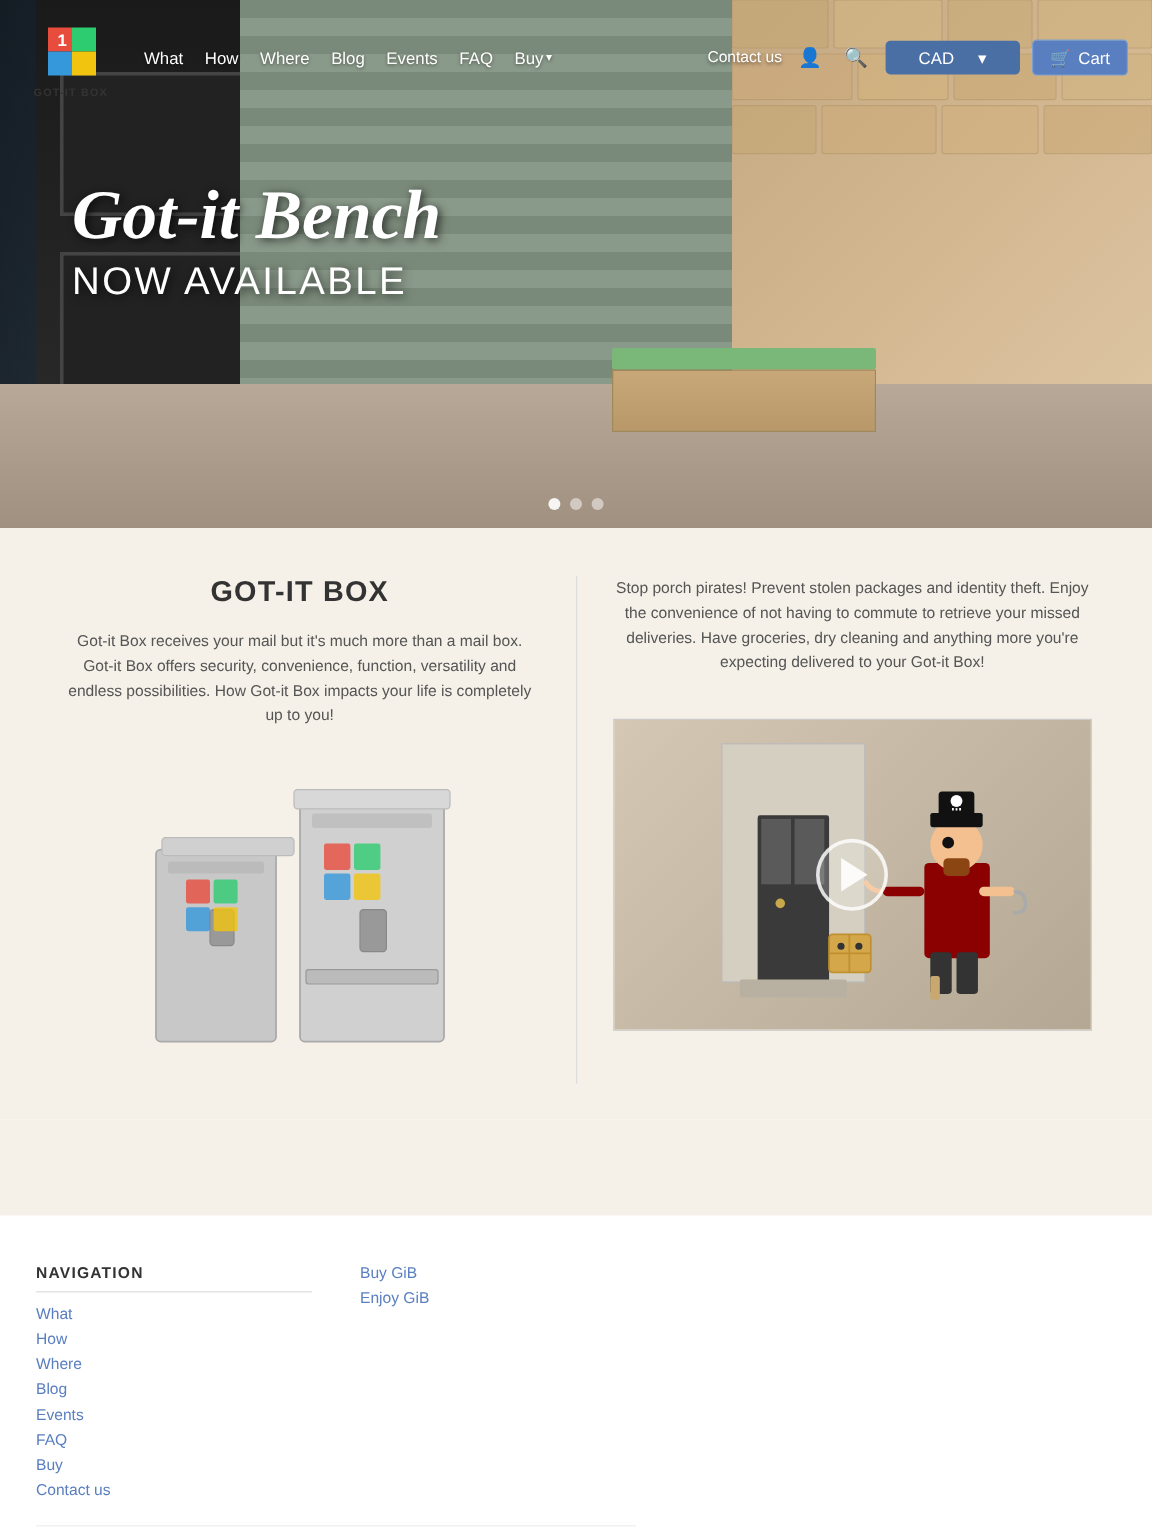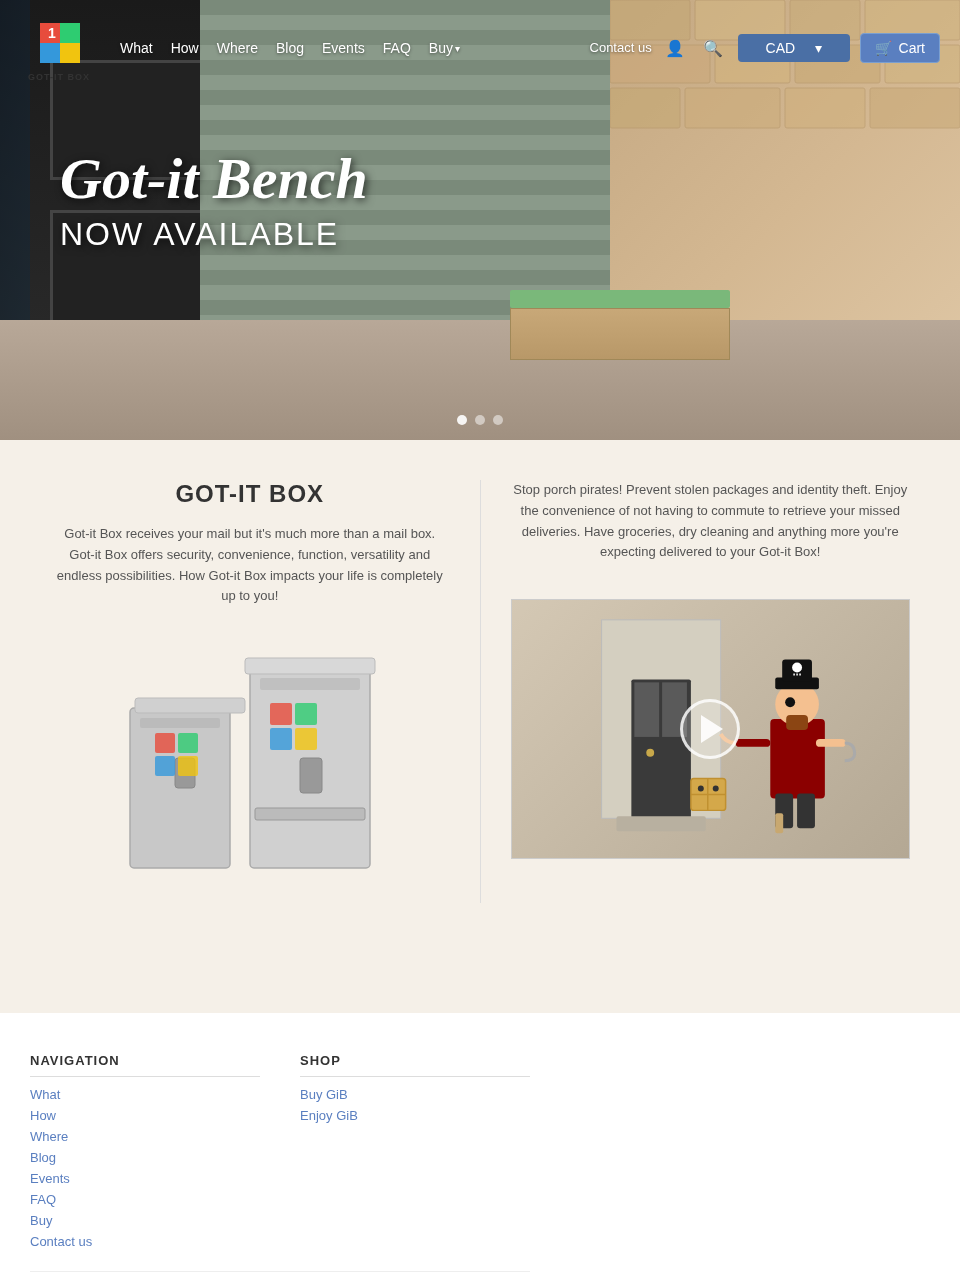--- a/index.html
+++ b/index.html
@@ -565,21 +565,20 @@
       <a href="#" class="footer-link">What</a>
       <a href="#" class="footer-link">How</a>
       <a href="#" class="footer-link">Where</a>
       <a href="#" class="footer-link">Blog</a>
       <a href="#" class="footer-link">Events</a>
       <a href="#" class="footer-link">FAQ</a>
       <a href="#" class="footer-link">Buy</a>
       <a href="#" class="footer-link">Contact us</a>
     </div>
     <div class="footer-col">
-      <div class="footer-col-title">SHOP</div>
       <a href="#" class="footer-link">Buy GiB</a>
       <a href="#" class="footer-link">Enjoy GiB</a>
     </div>
   </div>
   <div class="footer-bottom">
     
     
   </div>
 </footer>
 

